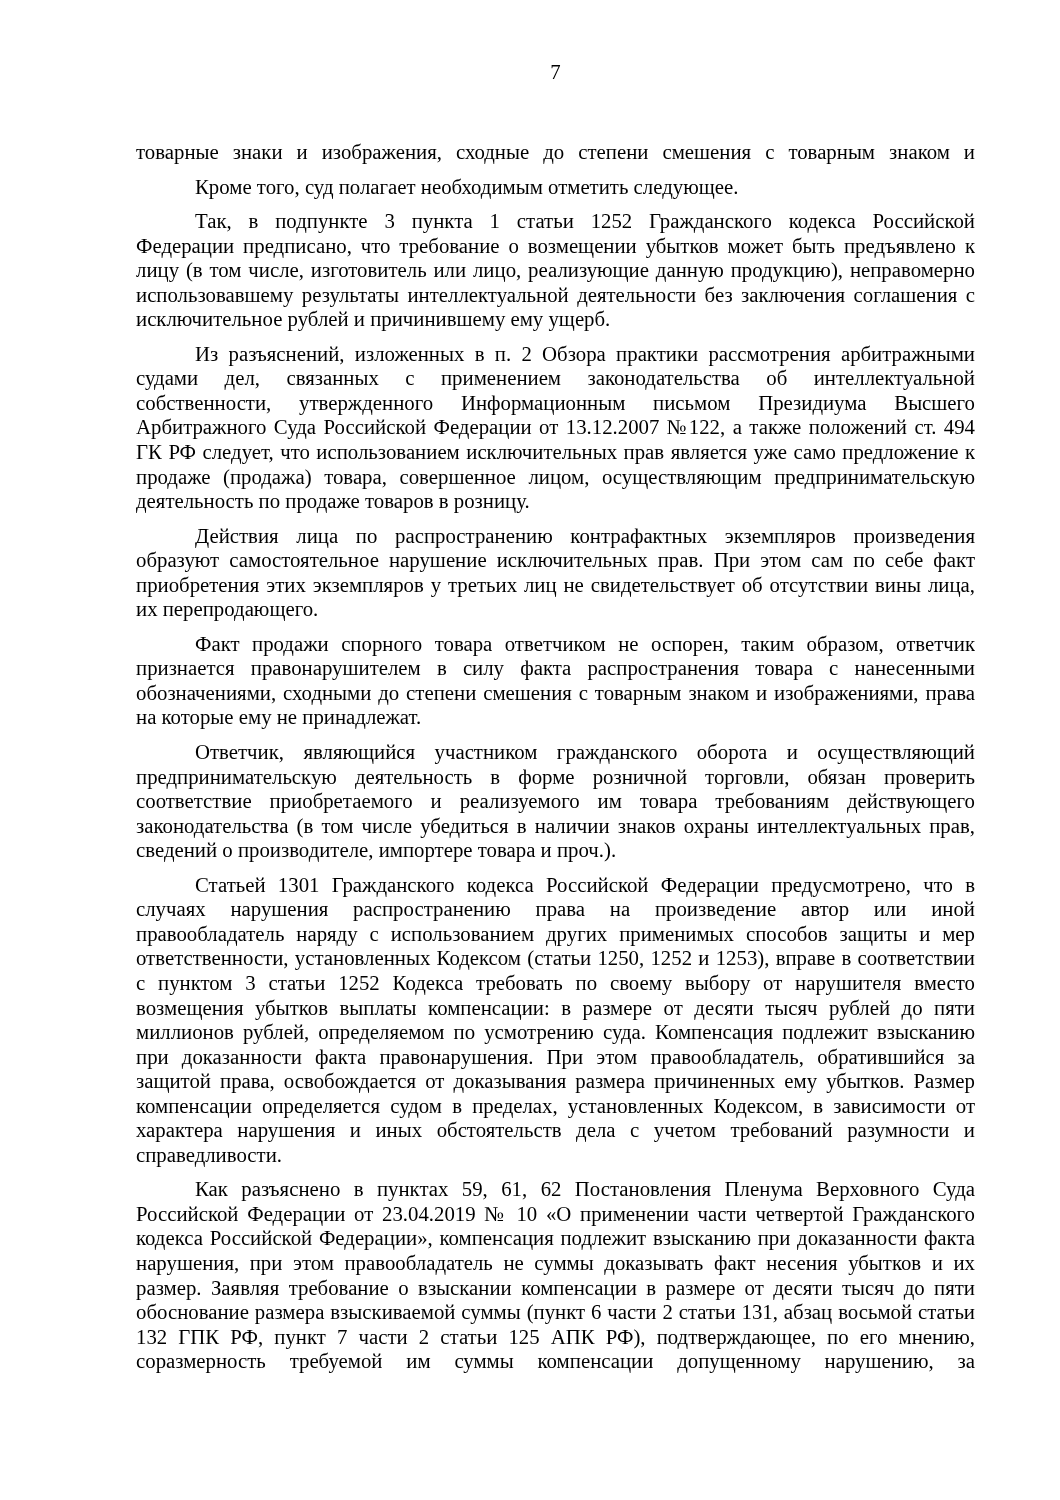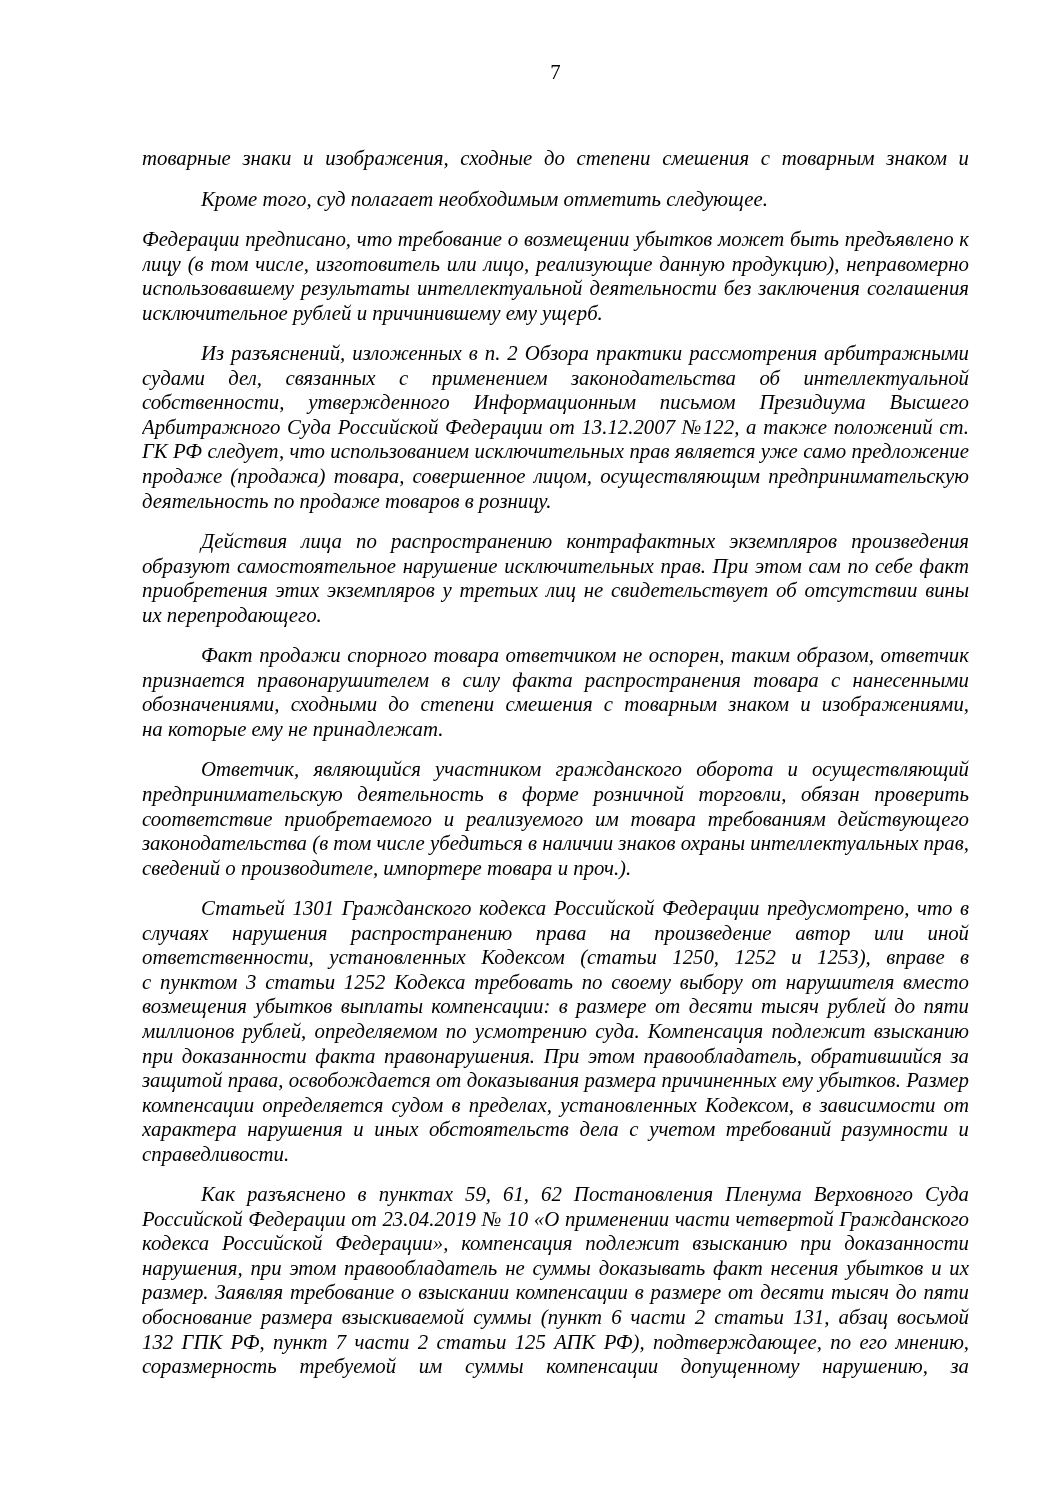--- a/index.html
+++ b/index.html
@@ -25,23 +25,22 @@
     width: 859px;
     text-align: center;
   }
   .content {
     position: absolute;
     top: 130px;
     left: 126px;
     width: 859px;
   }
   .para {
-    margin: 16px;
+    margin: 10px;
     padding: 0;
-    font-style: italic;
   }
   .line {
     height: 24.55px;
     overflow: hidden;
     text-align: justify;
     text-align-last: justify;
     white-space: normal;
   }
   .line.para-end {
     text-align-last: left;
@@ -56,20 +55,21 @@
 <div class="page">
   <div class="pagenum">7</div>
   <div class="content">
       <div class="para">
         <div class="line">товарные знаки и изображения, сходные до степени смешения с товарным знаком и</div>
       </div>
       <div class="para">
         <div class="line first-indent para-end">Кроме того, суд полагает необходимым отметить следующее.</div>
       </div>
       <div class="para">
+        <div class="line first-indent">Так, в подпункте 3 пункта 1 статьи 1252 Гражданского кодекса Российской</div>
         <div class="line">Федерации предписано, что требование о возмещении убытков может быть предъявлено к</div>
         <div class="line">лицу (в том числе, изготовитель или лицо, реализующие данную продукцию), неправомерно</div>
         <div class="line">использовавшему результаты интеллектуальной деятельности без заключения соглашения с</div>
         <div class="line para-end">исключительное рублей и причинившему ему ущерб.</div>
       </div>
       <div class="para">
         <div class="line first-indent">Из разъяснений, изложенных в п. 2 Обзора практики рассмотрения арбитражными</div>
         <div class="line">судами дел, связанных с применением законодательства об интеллектуальной</div>
         <div class="line">собственности, утвержденного Информационным письмом Президиума Высшего</div>
         <div class="line">Арбитражного Суда Российской Федерации от 13.12.2007 №122, а также положений ст. 494</div>
@@ -92,20 +92,21 @@
       <div class="para">
         <div class="line first-indent">Ответчик, являющийся участником гражданского оборота и осуществляющий</div>
         <div class="line">предпринимательскую деятельность в форме розничной торговли, обязан проверить</div>
         <div class="line">соответствие приобретаемого и реализуемого им товара требованиям действующего</div>
         <div class="line">законодательства (в том числе убедиться в наличии знаков охраны интеллектуальных прав,</div>
         <div class="line para-end">сведений о производителе, импортере товара и проч.).</div>
       </div>
       <div class="para">
         <div class="line first-indent">Статьей 1301 Гражданского кодекса Российской Федерации предусмотрено, что в</div>
         <div class="line">случаях нарушения распространению права на произведение автор или иной</div>
+        <div class="line">правообладатель наряду с использованием других применимых способов защиты и мер</div>
         <div class="line">ответственности, установленных Кодексом (статьи 1250, 1252 и 1253), вправе в соответствии</div>
         <div class="line">с пунктом 3 статьи 1252 Кодекса требовать по своему выбору от нарушителя вместо</div>
         <div class="line">возмещения убытков выплаты компенсации: в размере от десяти тысяч рублей до пяти</div>
         <div class="line">миллионов рублей, определяемом по усмотрению суда. Компенсация подлежит взысканию</div>
         <div class="line">при доказанности факта правонарушения. При этом правообладатель, обратившийся за</div>
         <div class="line">защитой права, освобождается от доказывания размера причиненных ему убытков. Размер</div>
         <div class="line">компенсации определяется судом в пределах, установленных Кодексом, в зависимости от</div>
         <div class="line">характера нарушения и иных обстоятельств дела с учетом требований разумности и</div>
         <div class="line para-end">справедливости.</div>
       </div>

